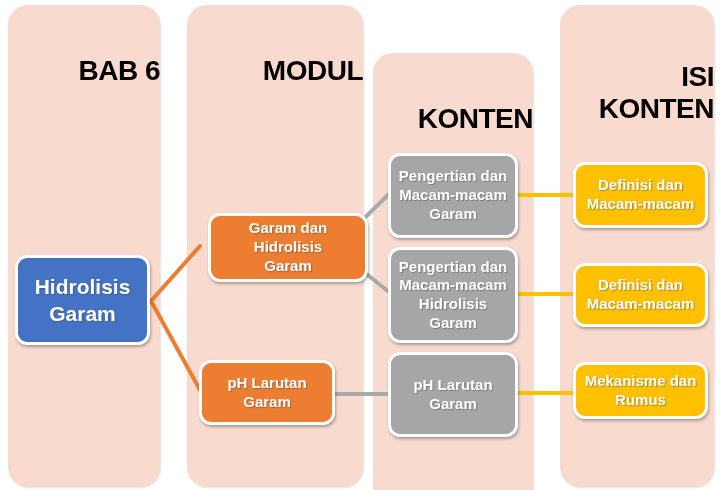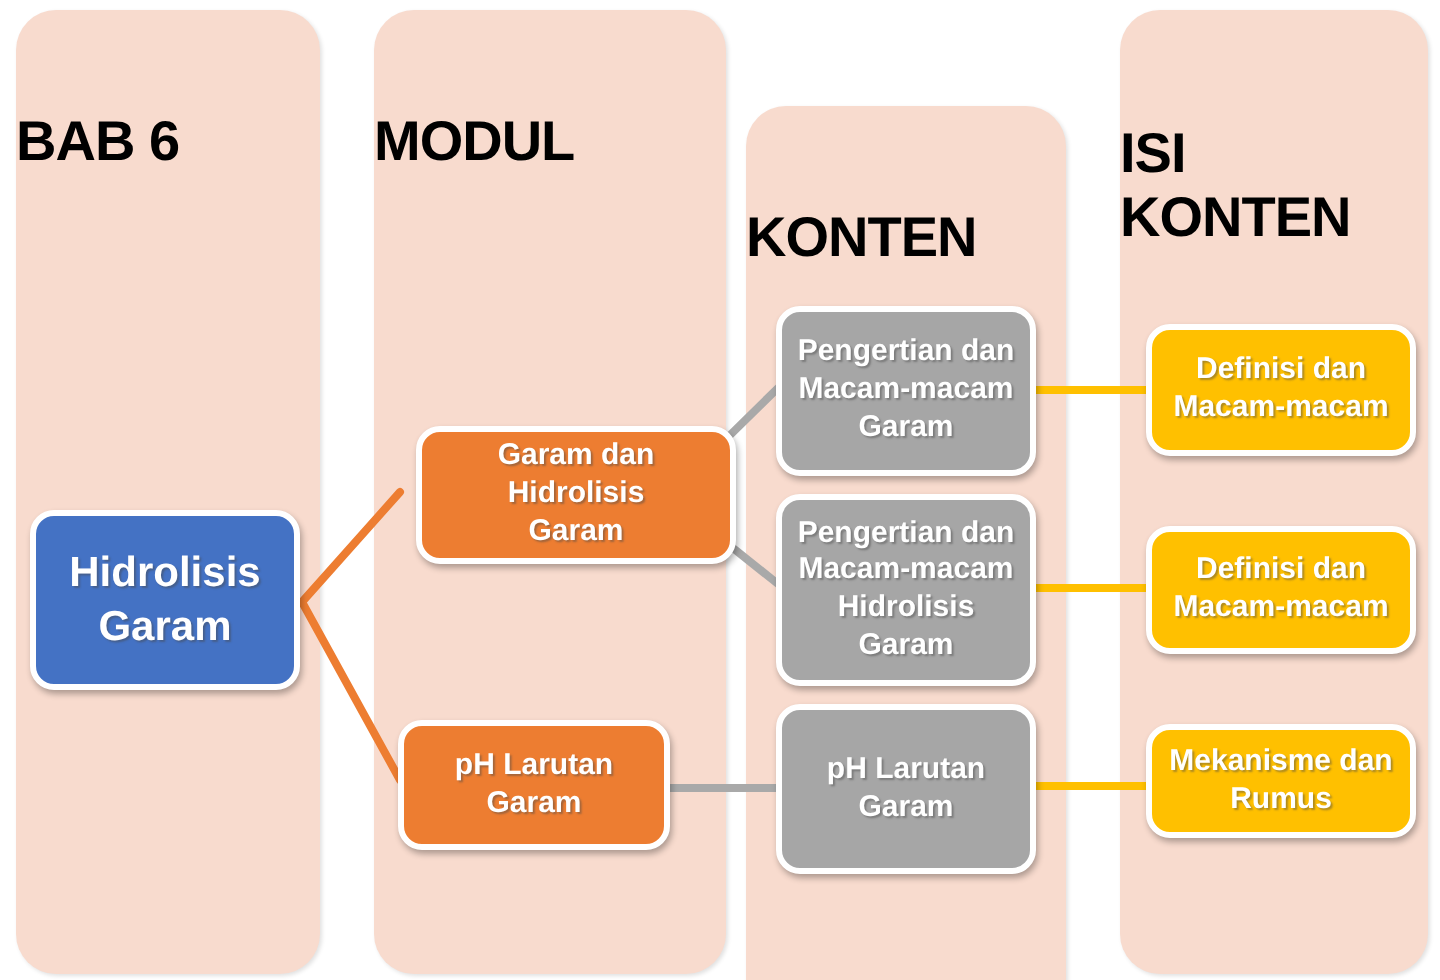--- a/index.html
+++ b/index.html
@@ -35,22 +35,22 @@
     border-radius:20px;
     box-shadow:1px 1px 2px rgba(0,0,0,0.12);
     z-index:1;
   }
   .col1{left:8px;   width:152px;}
   .col2{left:187px; width:176px;}
   .col3{left:373px; width:160px;margin-top:48px;}
   .col4{left:560px; width:154px;}
   .col-header{
     position:absolute;
-    top:50px; left:0; right:0;
-    text-align:left;
+    top:50px; left:16px; right:0;
+    text-align:right;
     font-weight:700;
     font-size:28px;
     letter-spacing:-0.5px;
     color:var(--header-text);
   }
   .col4 .col-header{
     font-size:28px;
     top:56px;
   }
   .wires{

